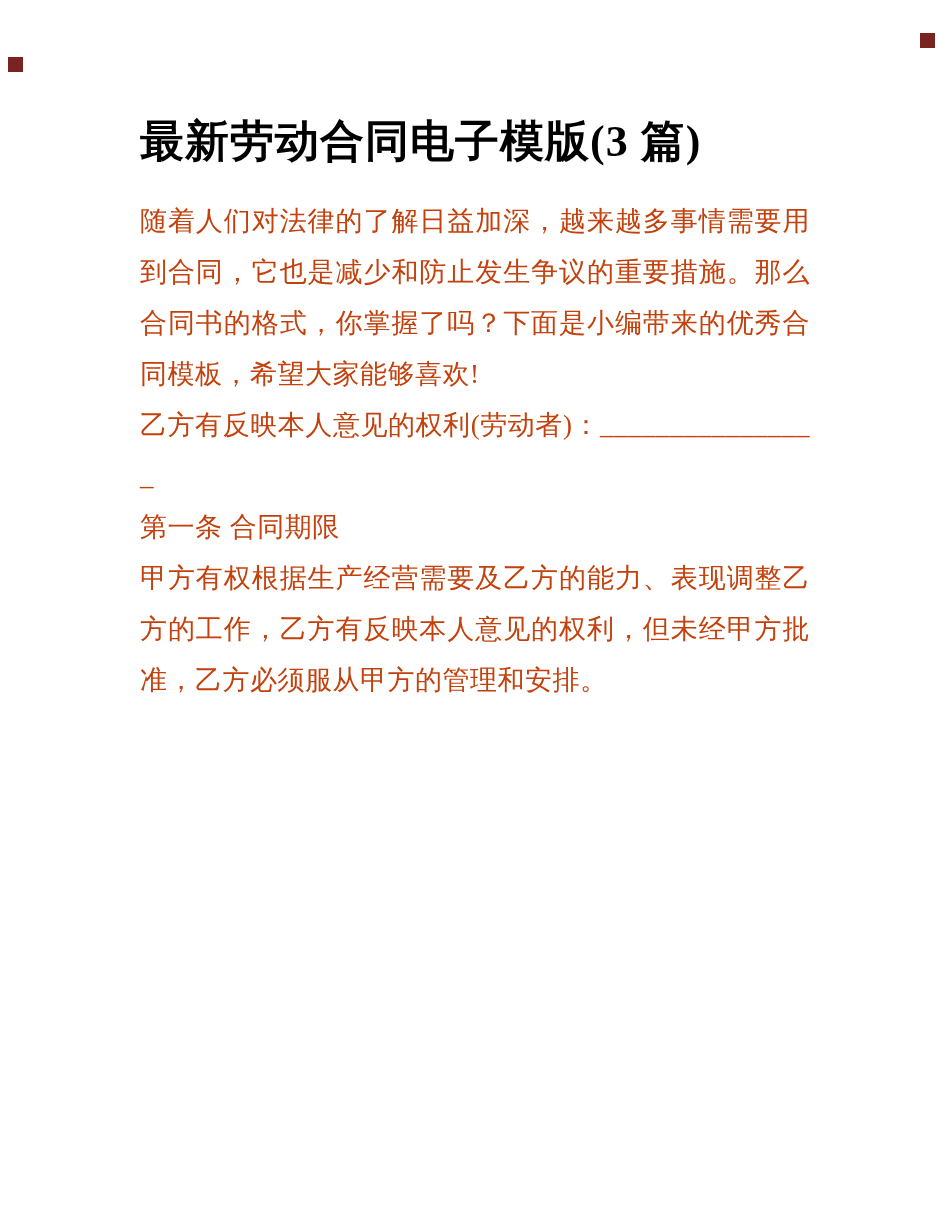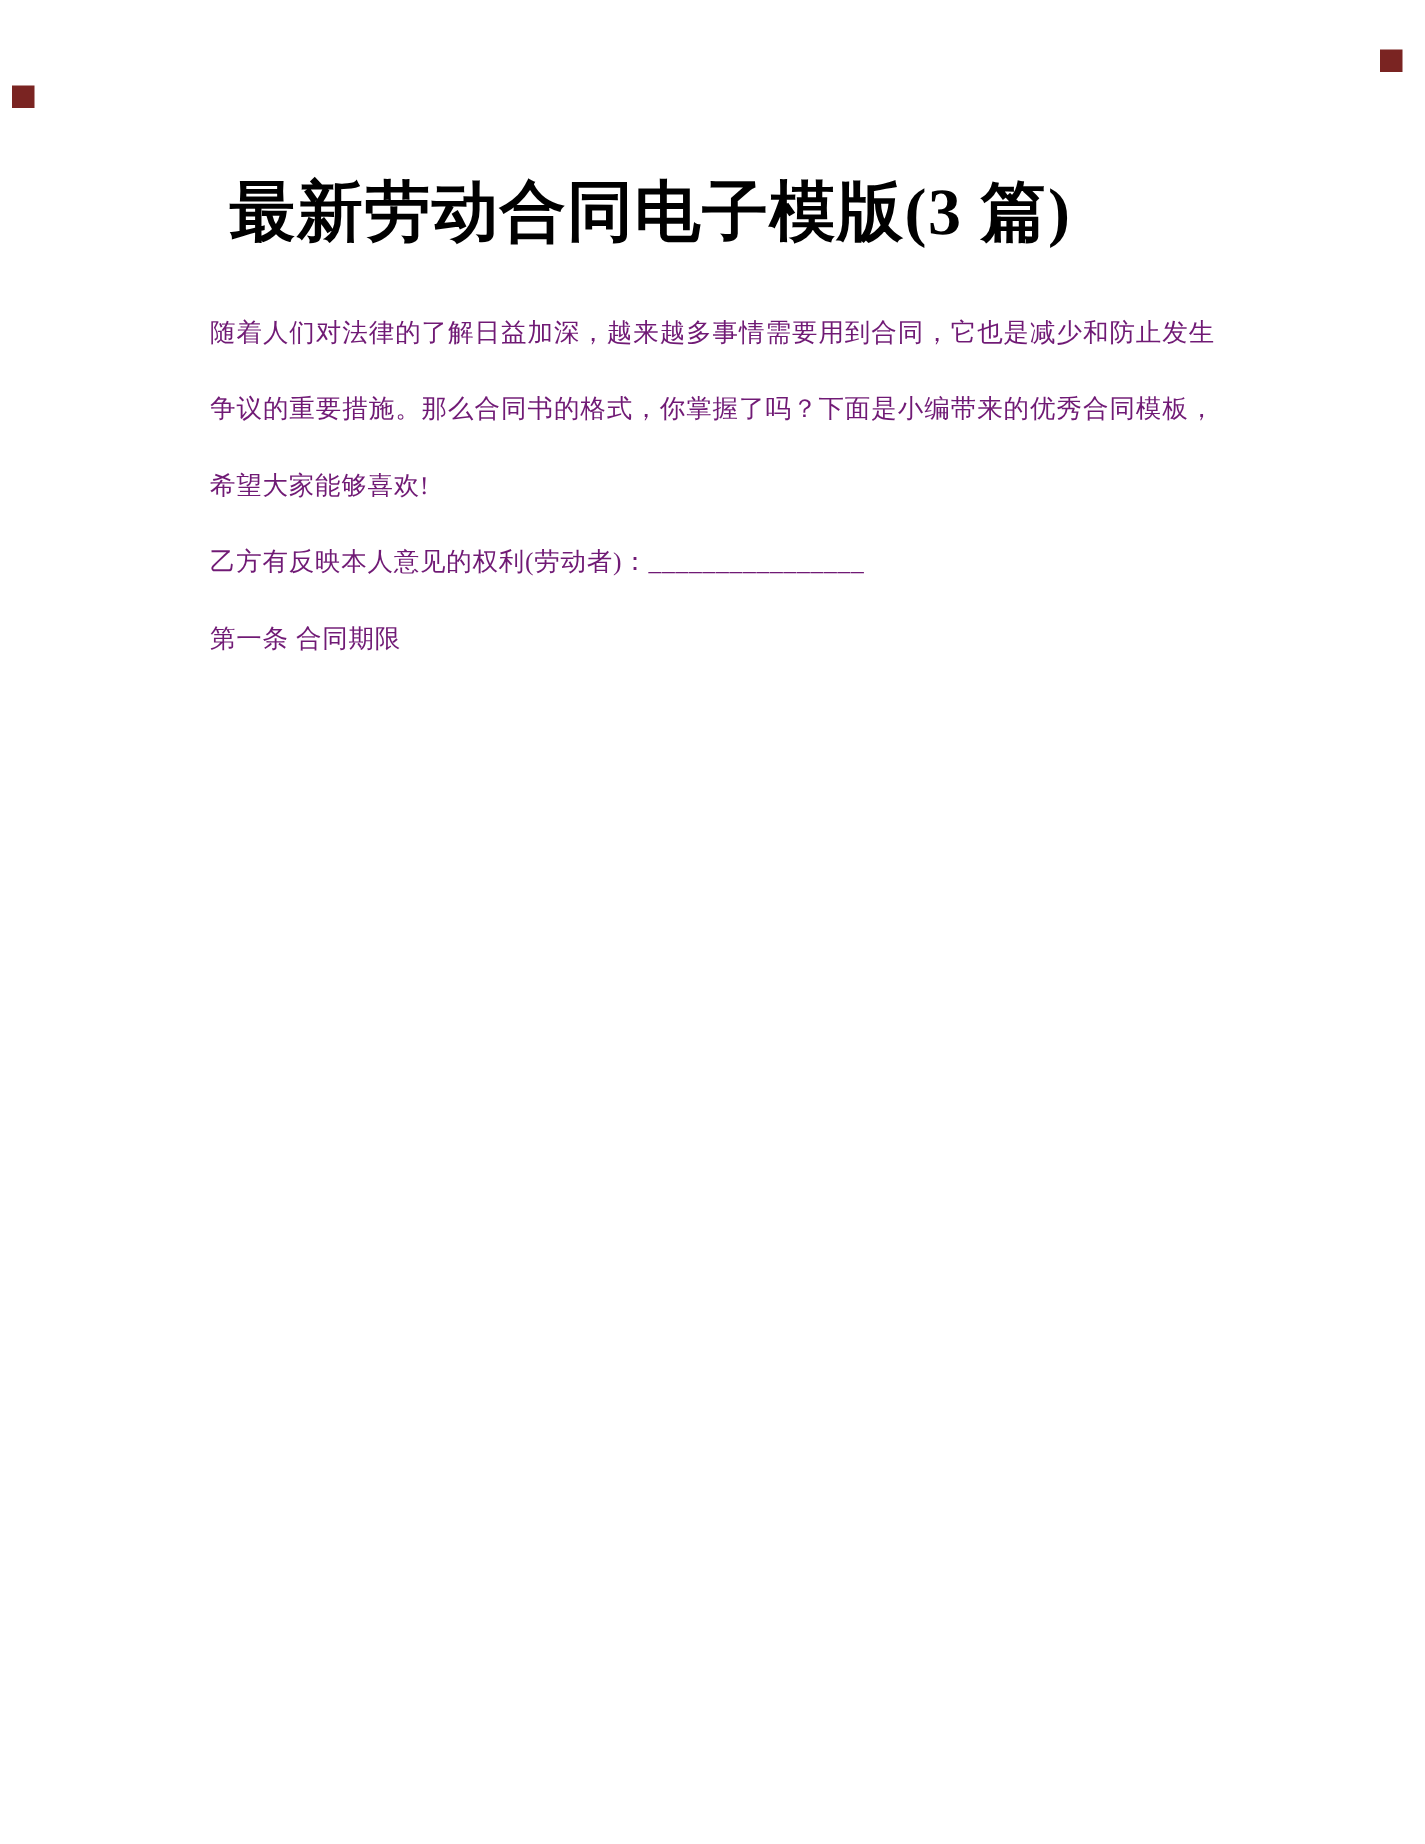--- a/index.html
+++ b/index.html
@@ -28,48 +28,49 @@
     left: 920px;
     top: 33px;
   }
   .doc {
     position: absolute;
     left: 140px;
     top: 116px;
     width: 670px;
   }
   .doc-title {
-    margin: 0 0 28px 13px;
+    margin: 0 0 28px 0;
     font-size: 44px;
     line-height: 52px;
     font-weight: bold;
     letter-spacing: 1px;
     color: #000000;
     white-space: nowrap;
   }
   .doc-body p {
     margin: 0;
-    font-size: 17px;
+    font-size: 27px;
     line-height: 51px;
     letter-spacing: 0.5px;
     text-align: justify;
     word-break: break-all;
-    color: #701a75;
+    color: #c2410c;
   }
 </style>
 </head>
 <body>
 
 <div class="corner-square left" style="background-color: rgb(122, 36, 34);"></div>
 
 <div class="corner-square right" style="background-color: rgb(122, 36, 34);"></div>
 
 <main class="doc">
 
   <h1 class="doc-title">最新劳动合同电子模版(3 篇)</h1>
 
   <div class="doc-body">
     <p>随着人们对法律的了解日益加深，越来越多事情需要用到合同，它也是减少和防止发生争议的重要措施。那么合同书的格式，你掌握了吗？下面是小编带来的优秀合同模板，希望大家能够喜欢!</p>
     <p>乙方有反映本人意见的权利(劳动者)：________________</p>
     <p>第一条 合同期限</p>
+    <p>甲方有权根据生产经营需要及乙方的能力、表现调整乙方的工作，乙方有反映本人意见的权利，但未经甲方批准，乙方必须服从甲方的管理和安排。</p>
   </div>
 
 </main>
 
 </body></html>

